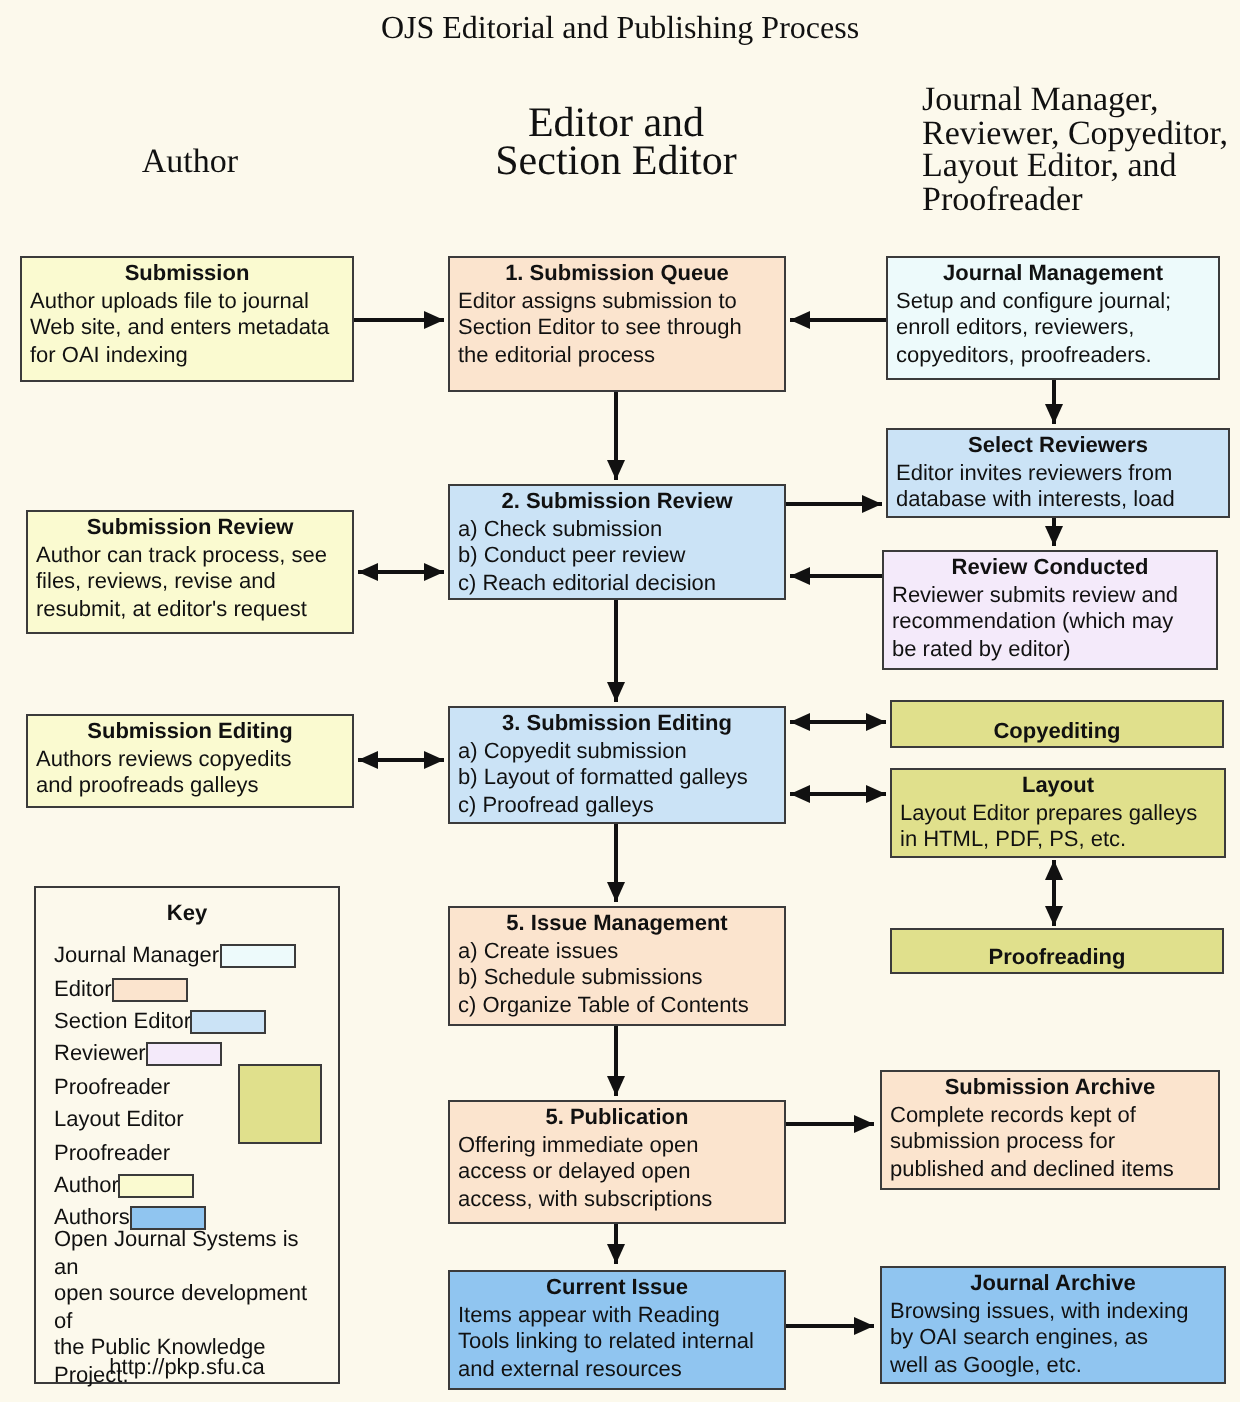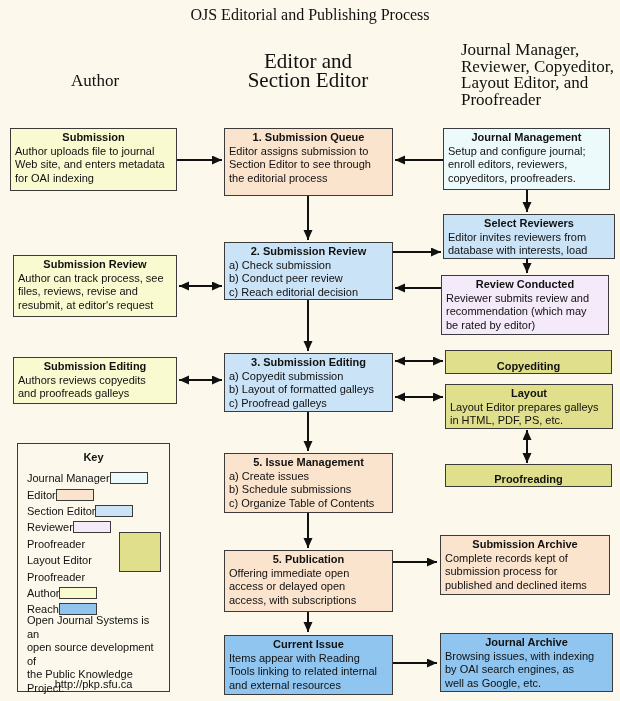--- a/index.html
+++ b/index.html
@@ -221,21 +221,21 @@
         <span>Layout Editor</span>
       </div>
       <div class="krow">
         <span>Proofreader</span>
       </div>
       <div class="krow">
         <span>Author</span>
         <span class="sw" style="background-color: rgb(250, 250, 208);"></span>
       </div>
       <div class="krow">
-        <span>Reach</span>
+        <span>Authors</span>
         <span class="sw" style="background-color: rgb(144, 197, 240);"></span>
       </div>
     </div>
     <div class="key-group-swatch" style="background-color: rgb(224, 224, 140);"></div>
     <div class="key-note">Open Journal Systems is an
 open source development of
 the Public Knowledge
 Project.</div>
     <div class="key-url">http://pkp.sfu.ca</div>
   </div>

